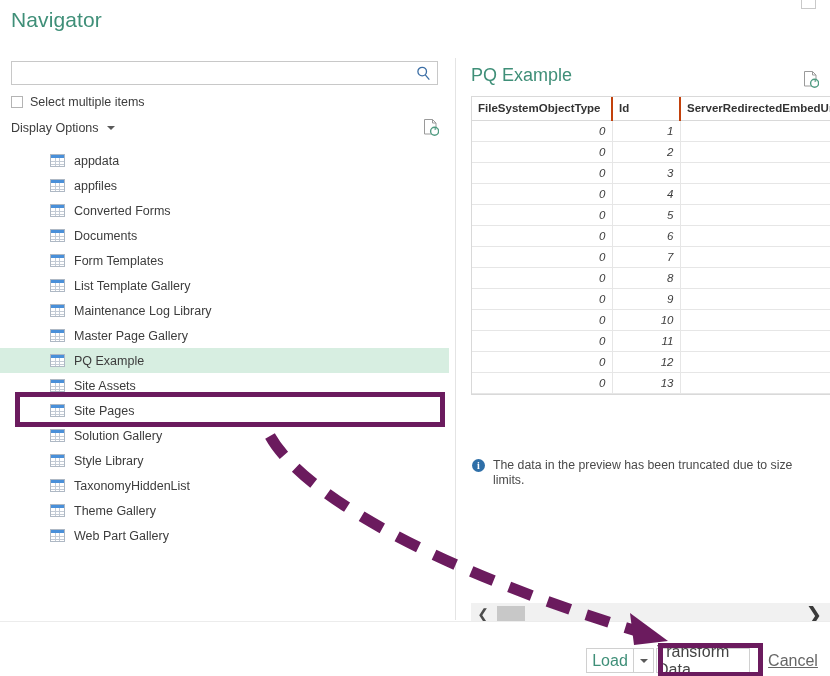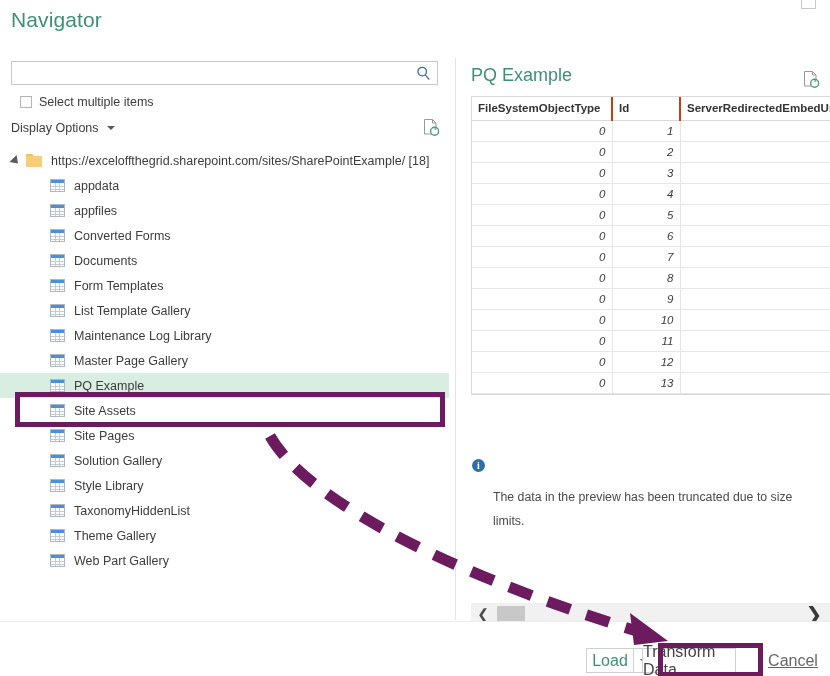--- a/index.html
+++ b/index.html
@@ -63,21 +63,21 @@
     background: transparent;
   }
   .search-icon {
     position: absolute;
     right: 5px; top: 3px;
     width: 17px; height: 17px;
   }
 
   .chk-row {
     position: absolute;
-    left: 20px; top: 36px;
+    left: 11px; top: 36px;
     height: 16px;
     display: flex; align-items: center; justify-content: space-between;
   }
   .chk-box {
     width: 12px; height: 12px;
     border: 1px solid #b4b4b4;
     background: #fff;
     box-sizing: border-box;
     margin-right: 7px;
   }
@@ -279,23 +279,22 @@
     font-weight: bold;
     line-height: 13px;
     text-align: center;
     font-family: "Liberation Serif", serif;
     margin-right: 8px;
     margin-top: 1px;
   }
   .info-text {
     font-size: 12.3px;
     color: #4a4a4a;
-    line-height: 24px;
+    line-height: 15px;
     max-width: 300px;
-    margin-top: 27px;
   }
 
   
   .hscroll {
     position: absolute;
     left: 15px; top: 545px;
     width: 359px; height: 22px;
     background: #f1f1f1;
     display: flex; align-items: center;
   }
@@ -327,21 +326,21 @@
     border: 1px solid #d0d0d0;
     background: #ffffff;
     font-family: "Liberation Sans", sans-serif;
     font-size: 16px;
     color: #3f8f78;
     display: flex; align-items: center; justify-content: center;
     cursor: default;
   }
   .btn-load      { left: 586px; top: 648px; width: 48px; height: 25px; }
   .btn-load-drop { left: 633px; top: 648px; width: 21px; height: 25px; }
-  .btn-transform { left: 642px; top: 648px; width: 94px; height: 25px; color: #444; }
+  .btn-transform { left: 656px; top: 648px; width: 94px; height: 25px; color: #444; }
   .btn-cancel    { left: 763px; top: 648px; width: 60px; height: 25px; color: #666; border-color: #ffffff; text-decoration: underline; }
   .drop-caret {
     width: 0; height: 0;
     border-left: 4px solid transparent;
     border-right: 4px solid transparent;
     border-top: 4px solid #5a5a5a;
   }
   .transform-highlight {
     position: absolute;
     left: 658px; top: 643px;
@@ -393,28 +392,20 @@
   <span class="refresh-doc left-pos">
     <svg width="16" height="18" viewBox="0 0 16 18">
       <path d="M1.5 1.5 H9.5 L13 5 V16 H1.5 Z" fill="#ffffff" stroke="#9a9a9a" stroke-width="1"></path>
       <path d="M9.5 1.5 V5 H13" fill="none" stroke="#9a9a9a" stroke-width="1"></path>
       <circle cx="11.6" cy="13.2" r="4" fill="#ffffff" stroke="#4f9b81" stroke-width="1.4"></circle>
       <path d="M11.6 9.6 L13.6 11.1 L11.6 12.2 Z" fill="#4f9b81"></path>
     </svg>
   </span>
 
   <div class="tree">
-    <div class="tree-root">
-      <span class="tri-right"></span>
-      <span class="folder-icon">
-        <span class="tab"></span>
-          <span class="body"></span>
-      </span>
-      <span class="root-label">https://exceloffthegrid.sharepoint.com/sites/SharePointExample/ [18]</span>
-    </div>
     <div id="tree-items">
         <div class="tree-item">
           <span class="tbl-icon">
             <span class="hdr"></span>
             <span class="v1"></span>
             <span class="v2"></span>
             <span class="h1"></span>
             <span class="h2"></span>
           </span>
           <span class="item-label">appdata</span>

